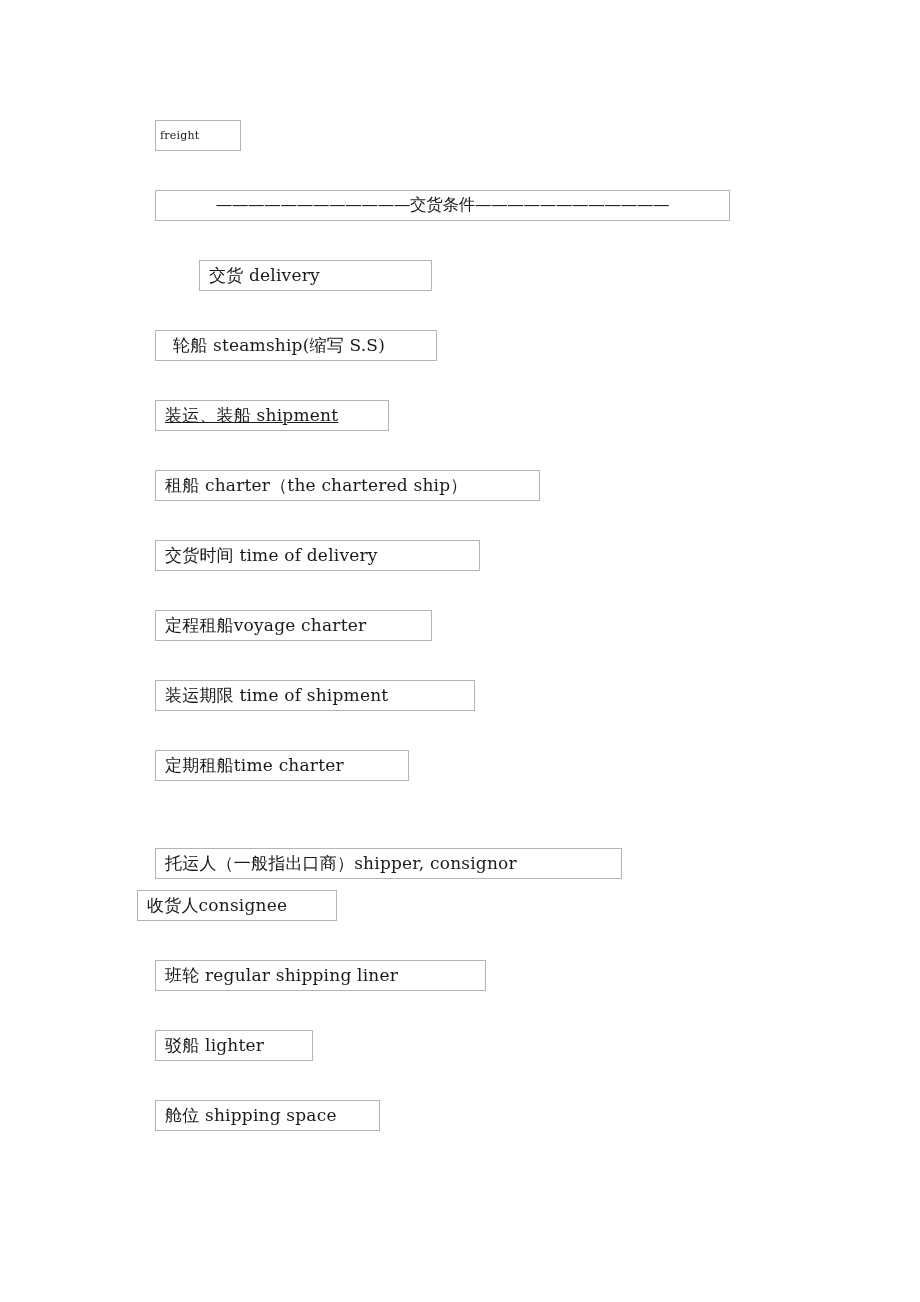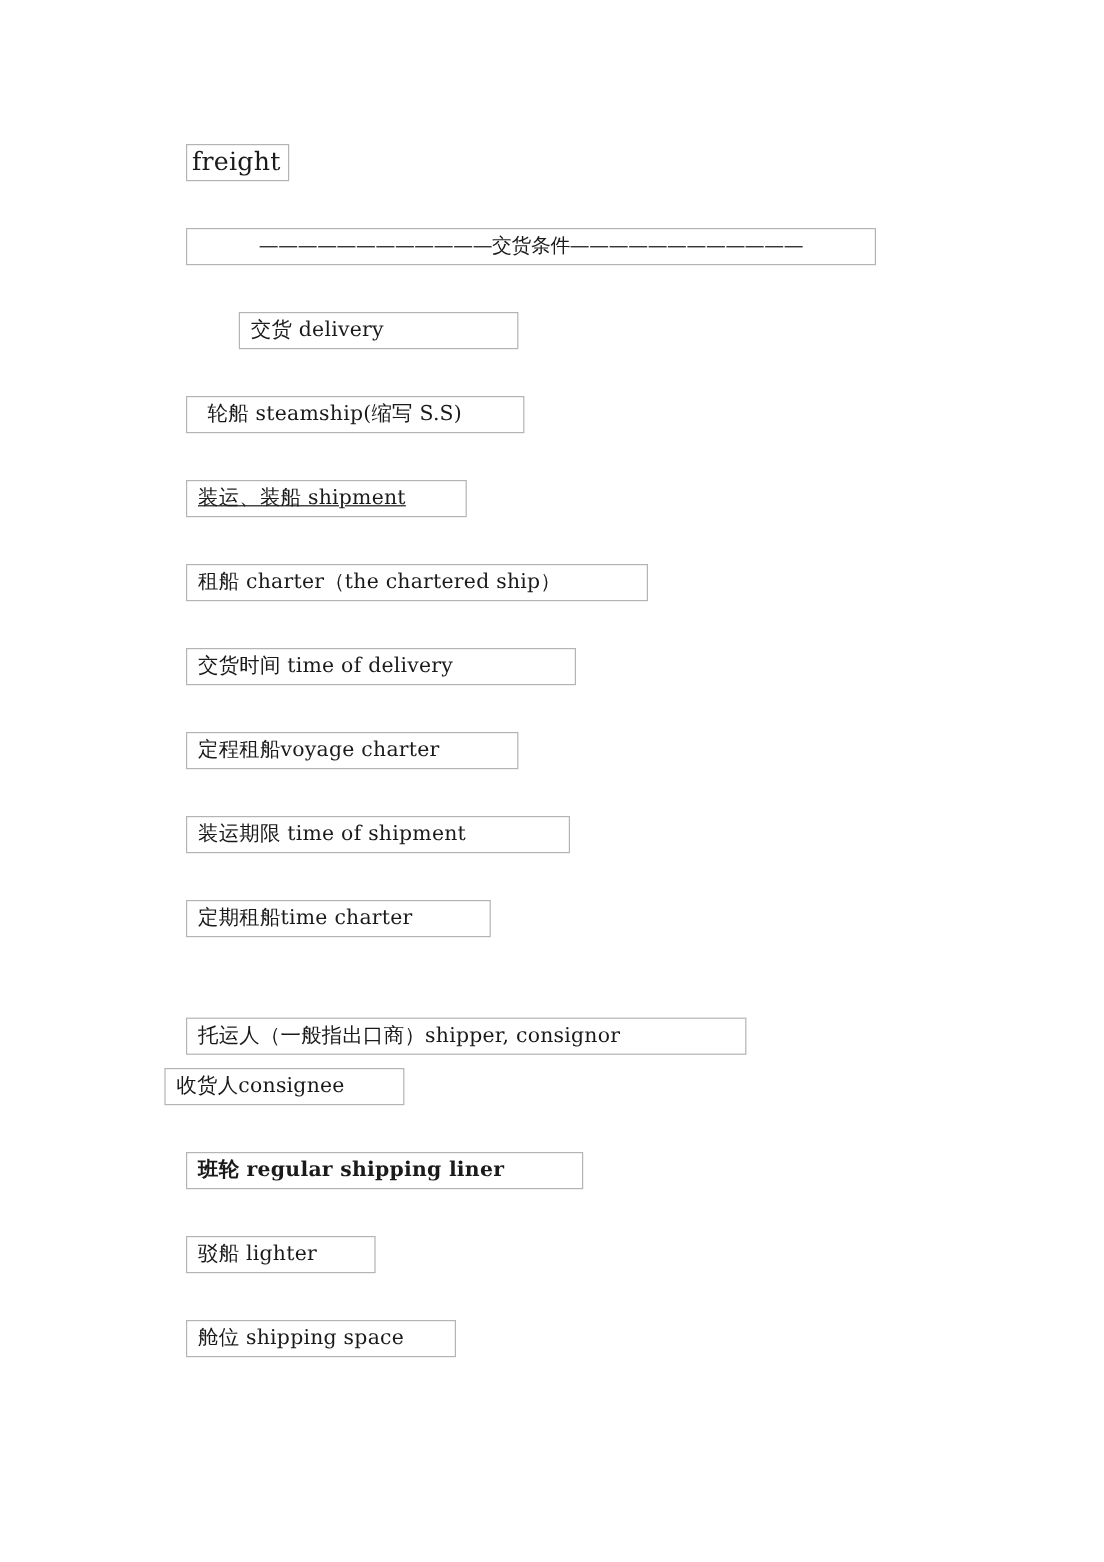--- a/index.html
+++ b/index.html
@@ -36,21 +36,21 @@
     white-space: nowrap;
     font-size: 17px;
     color: #1a1a1a;
     padding: 0 7px 0 9px;
     letter-spacing: 0.2px;
   }
 
   
   .entry.first {
     padding: 0 6px 0 4px;
-    font-size: 21px;
+    font-size: 11px;
   }
 
   
   .separator {
     position: absolute;
     box-sizing: border-box;
     border: 1px solid #b4b4b4;
     background: #ffffff;
     height: 31px;
     line-height: 28px;
@@ -85,19 +85,19 @@
   <div class="entry" style="left:155px; top:610px; width:277px;">定程租船voyage charter</div>
 
   <div class="entry" style="left:155px; top:680px; width:320px;">装运期限 time of shipment</div>
 
   <div class="entry" style="left:155px; top:750px; width:254px;">定期租船time charter</div>
 
   <div class="entry" style="left:155px; top:820px; width:467px;margin-top:28px;">托运人（一般指出口商）shipper, consignor</div>
 
   <div class="entry" style="left:137px; top:890px; width:200px;">收货人consignee</div>
 
-  <div class="entry" style="left:155px; top:960px; width:331px;font-weight:bold;">班轮 regular shipping liner</div>
+  <div class="entry" style="left:155px; top:960px; width:331px;">班轮 regular shipping liner</div>
 
   <div class="entry" style="left:155px; top:1030px; width:158px;">驳船 lighter</div>
 
   <div class="entry" style="left:155px; top:1100px; width:225px;">舱位 shipping space</div>
 
 </div>
 
 </body></html>

